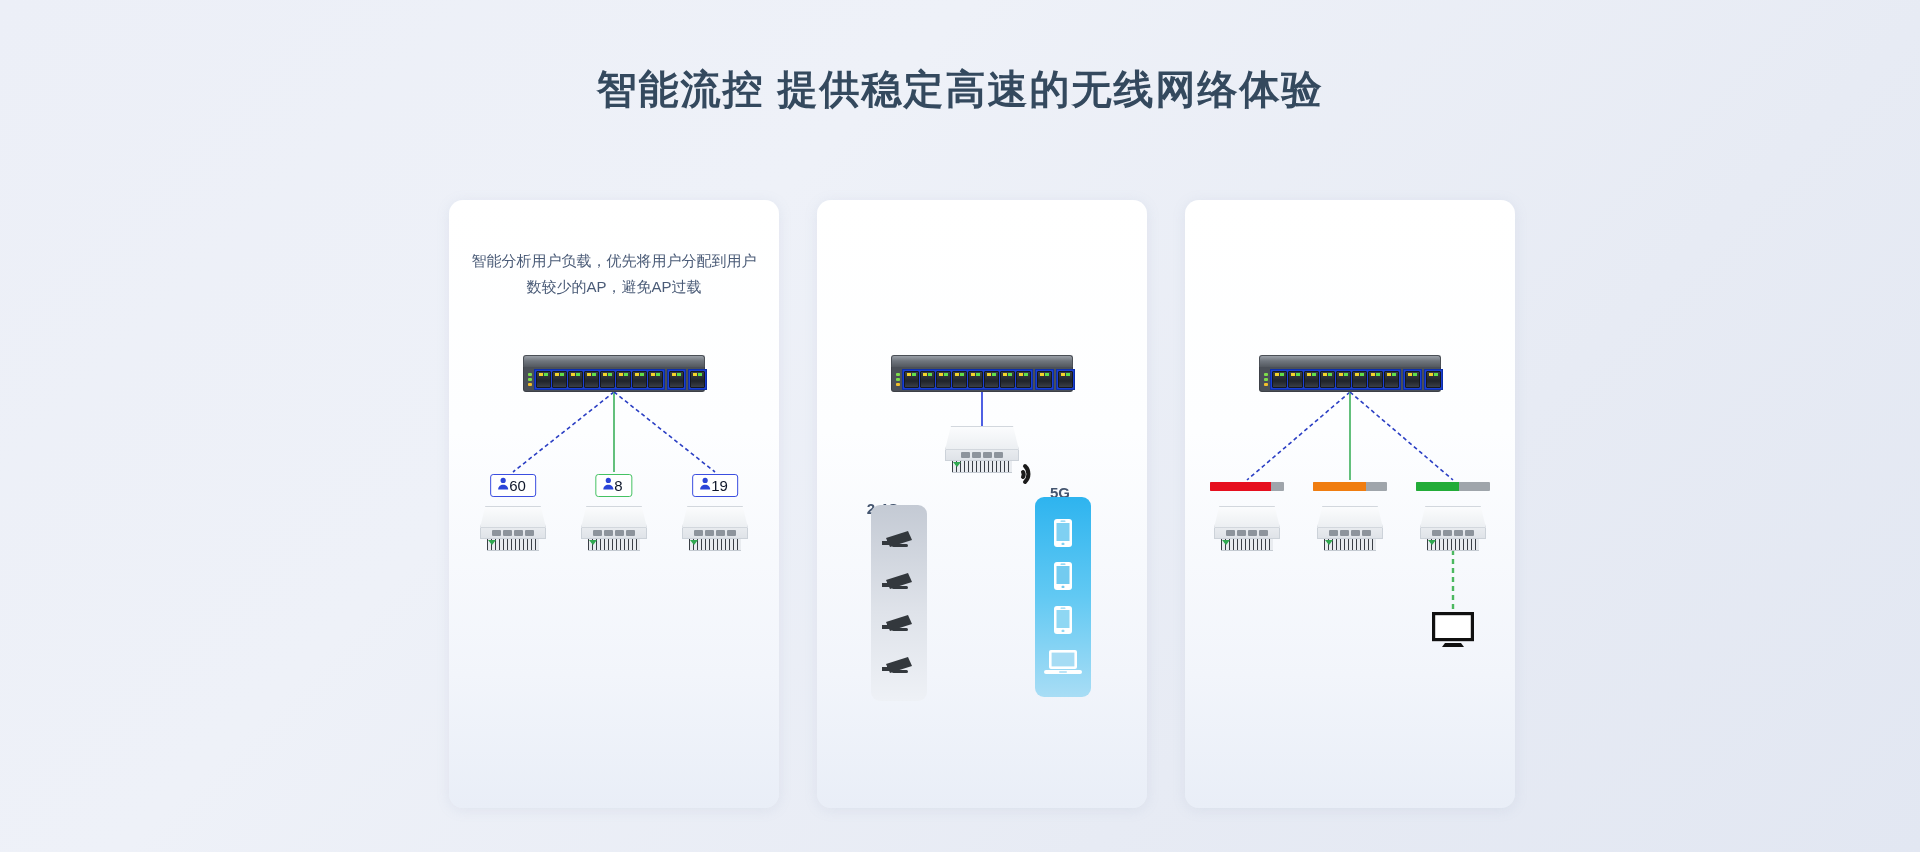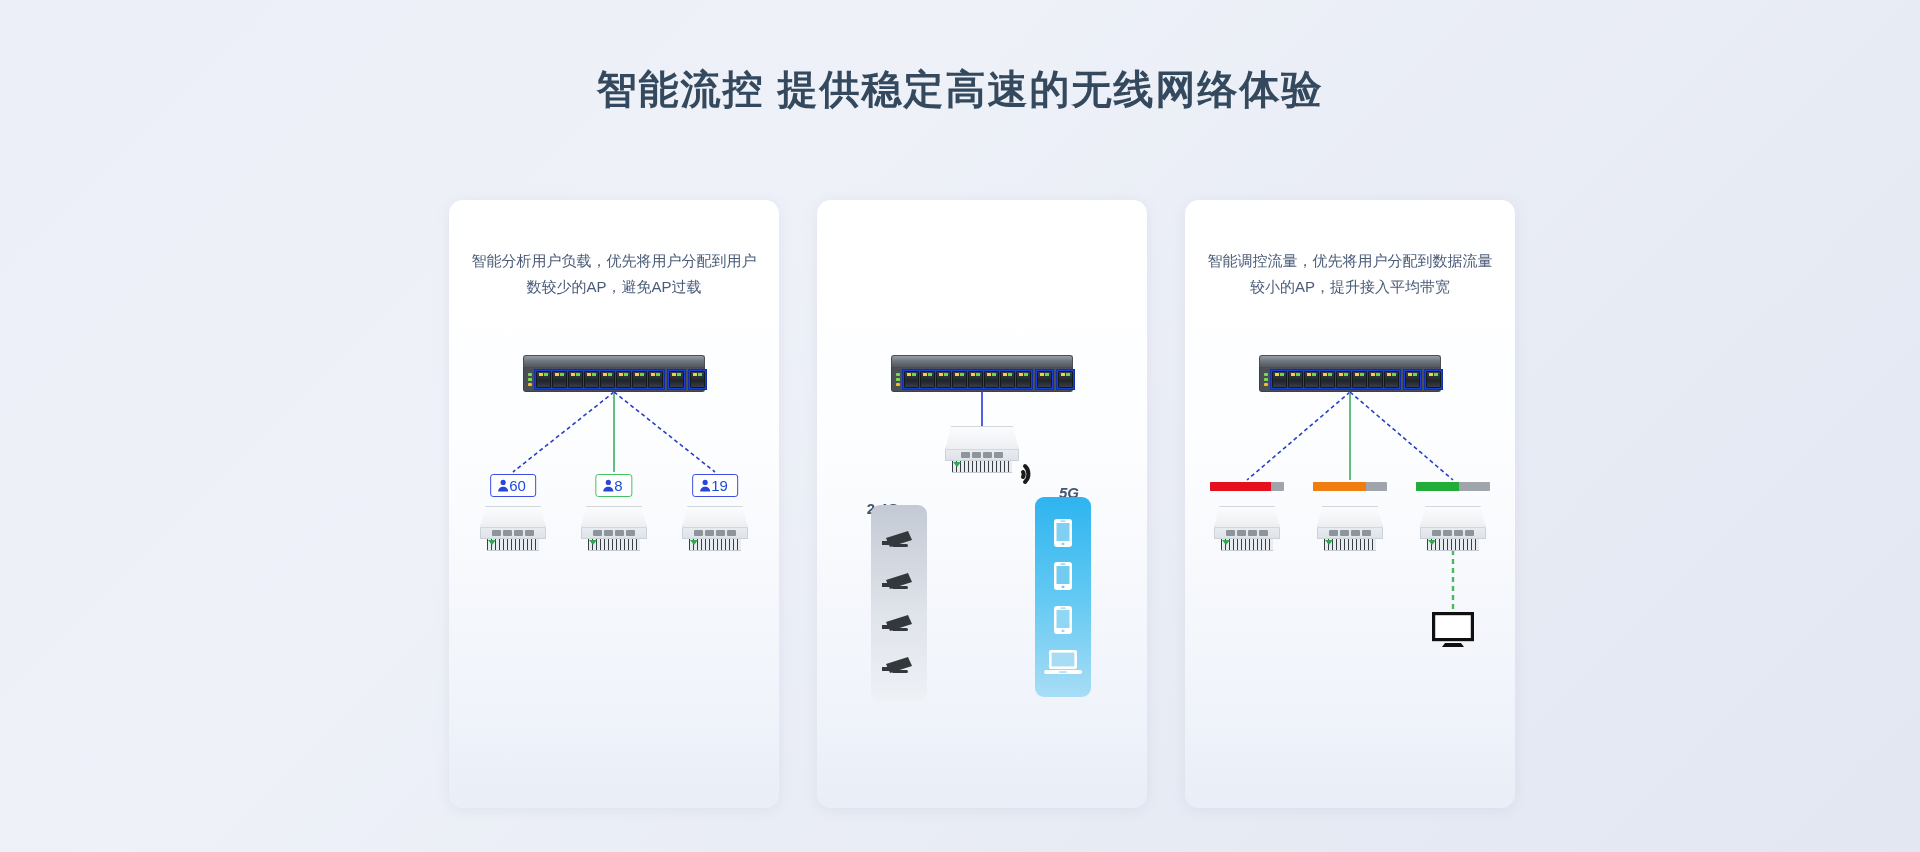--- a/index.html
+++ b/index.html
@@ -109,26 +109,26 @@
     background: #5fe04a;
   }
   .sw-uplink { background: #1a3fd4; border: 1px solid #0d2ea8; height: 21px; padding: 1px; }
 
   
   .links { position: absolute; left: 0; top: 0; width: 100%; height: 100%; pointer-events: none; }
 
   
   .badge {
     position: absolute;
-    display: flex; align-items: center; 
+    display: flex; 
     padding: 2px 9px 2px 6px;
     border-radius: 3px;
     background: #ffffff;
     font-size: 15px;
-    color: #1d4ed8;
+    color: #0f172a;
     transform: translateX(-50%);
   }
   .badge.blue { border: 1.5px solid #3b4ee0; }
   .badge.green { border: 1.5px solid #45c263; }
   .badge svg { display: block; }
 
   
   .bar {
     position: absolute;
     width: 74px; height: 9px;
@@ -343,21 +343,21 @@
       </g>
     </svg>
     <svg class="wifi" style="left:200px; top:258px;" width="34" height="32" viewBox="0 0 34 32">
       <g fill="none" stroke="#1b1b1b" stroke-linecap="round">
         <path d="M8 8 A11 11 0 0 1 8 24" stroke-width="4"></path>
         <path d="M6 14 A5 5 0 0 1 6 19" stroke-width="4"></path>
       </g>
     </svg>
 
     <div class="freq-label" style="left:66px; top:300px;">2.4G</div>
-    <div class="freq-label" style="left:252px; top:284px;font-style:italic;">5G</div>
+    <div class="freq-label" style="left:243px; top:284px;">5G</div>
 
     <div class="panel cams" style="left:54px; top:305px; height:196px;">
       <svg width="34" height="22" viewBox="0 0 34 22">
         <path d="M4 9 L26 2 L30 11 L8 18 Z" fill="#33383d"></path>
         <rect x="10" y="15" width="16" height="3" rx="1.5" fill="#33383d"></rect>
         <rect x="5" y="10" width="4" height="6" fill="#33383d"></rect>
         <rect x="0" y="12" width="6" height="4" fill="#33383d"></rect>
       </svg>
       <svg width="34" height="22" viewBox="0 0 34 22">
         <path d="M4 9 L26 2 L30 11 L8 18 Z" fill="#33383d"></path>
@@ -401,21 +401,20 @@
       <svg width="38" height="28" viewBox="0 0 38 28">
         <rect x="5" y="2" width="28" height="19" rx="2" fill="#fff"></rect>
         <rect x="7.6" y="4.6" width="22.8" height="13.8" fill="#a6dcf4"></rect>
         <rect x="0" y="22" width="38" height="4" rx="2" fill="#fff"></rect>
         <rect x="15" y="23.2" width="8" height="1.6" rx="0.8" fill="#a6dcf4"></rect>
       </svg>
     </div>
   </div>
 
   <div class="card">
-    <div class="card-desc">智能调控流量，优先将用户分配到数据流量较小的AP，提升接入平均带宽</div>
 
     <svg class="links" viewBox="0 0 330 608">
       <line x1="165" y1="192" x2="62" y2="280" stroke="#2b3fc4" stroke-width="1.6" stroke-dasharray="4 3"></line>
       <line x1="165" y1="192" x2="165" y2="280" stroke="#63c07c" stroke-width="2"></line>
       <line x1="165" y1="192" x2="268" y2="280" stroke="#2b3fc4" stroke-width="1.6" stroke-dasharray="4 3"></line>
       <line x1="268" y1="350" x2="268" y2="410" stroke="#4bb85f" stroke-width="2.4" stroke-dasharray="5 4"></line>
     </svg>
 
     <div class="switch" style="top:155px;">
       <div class="switch-top"></div>

